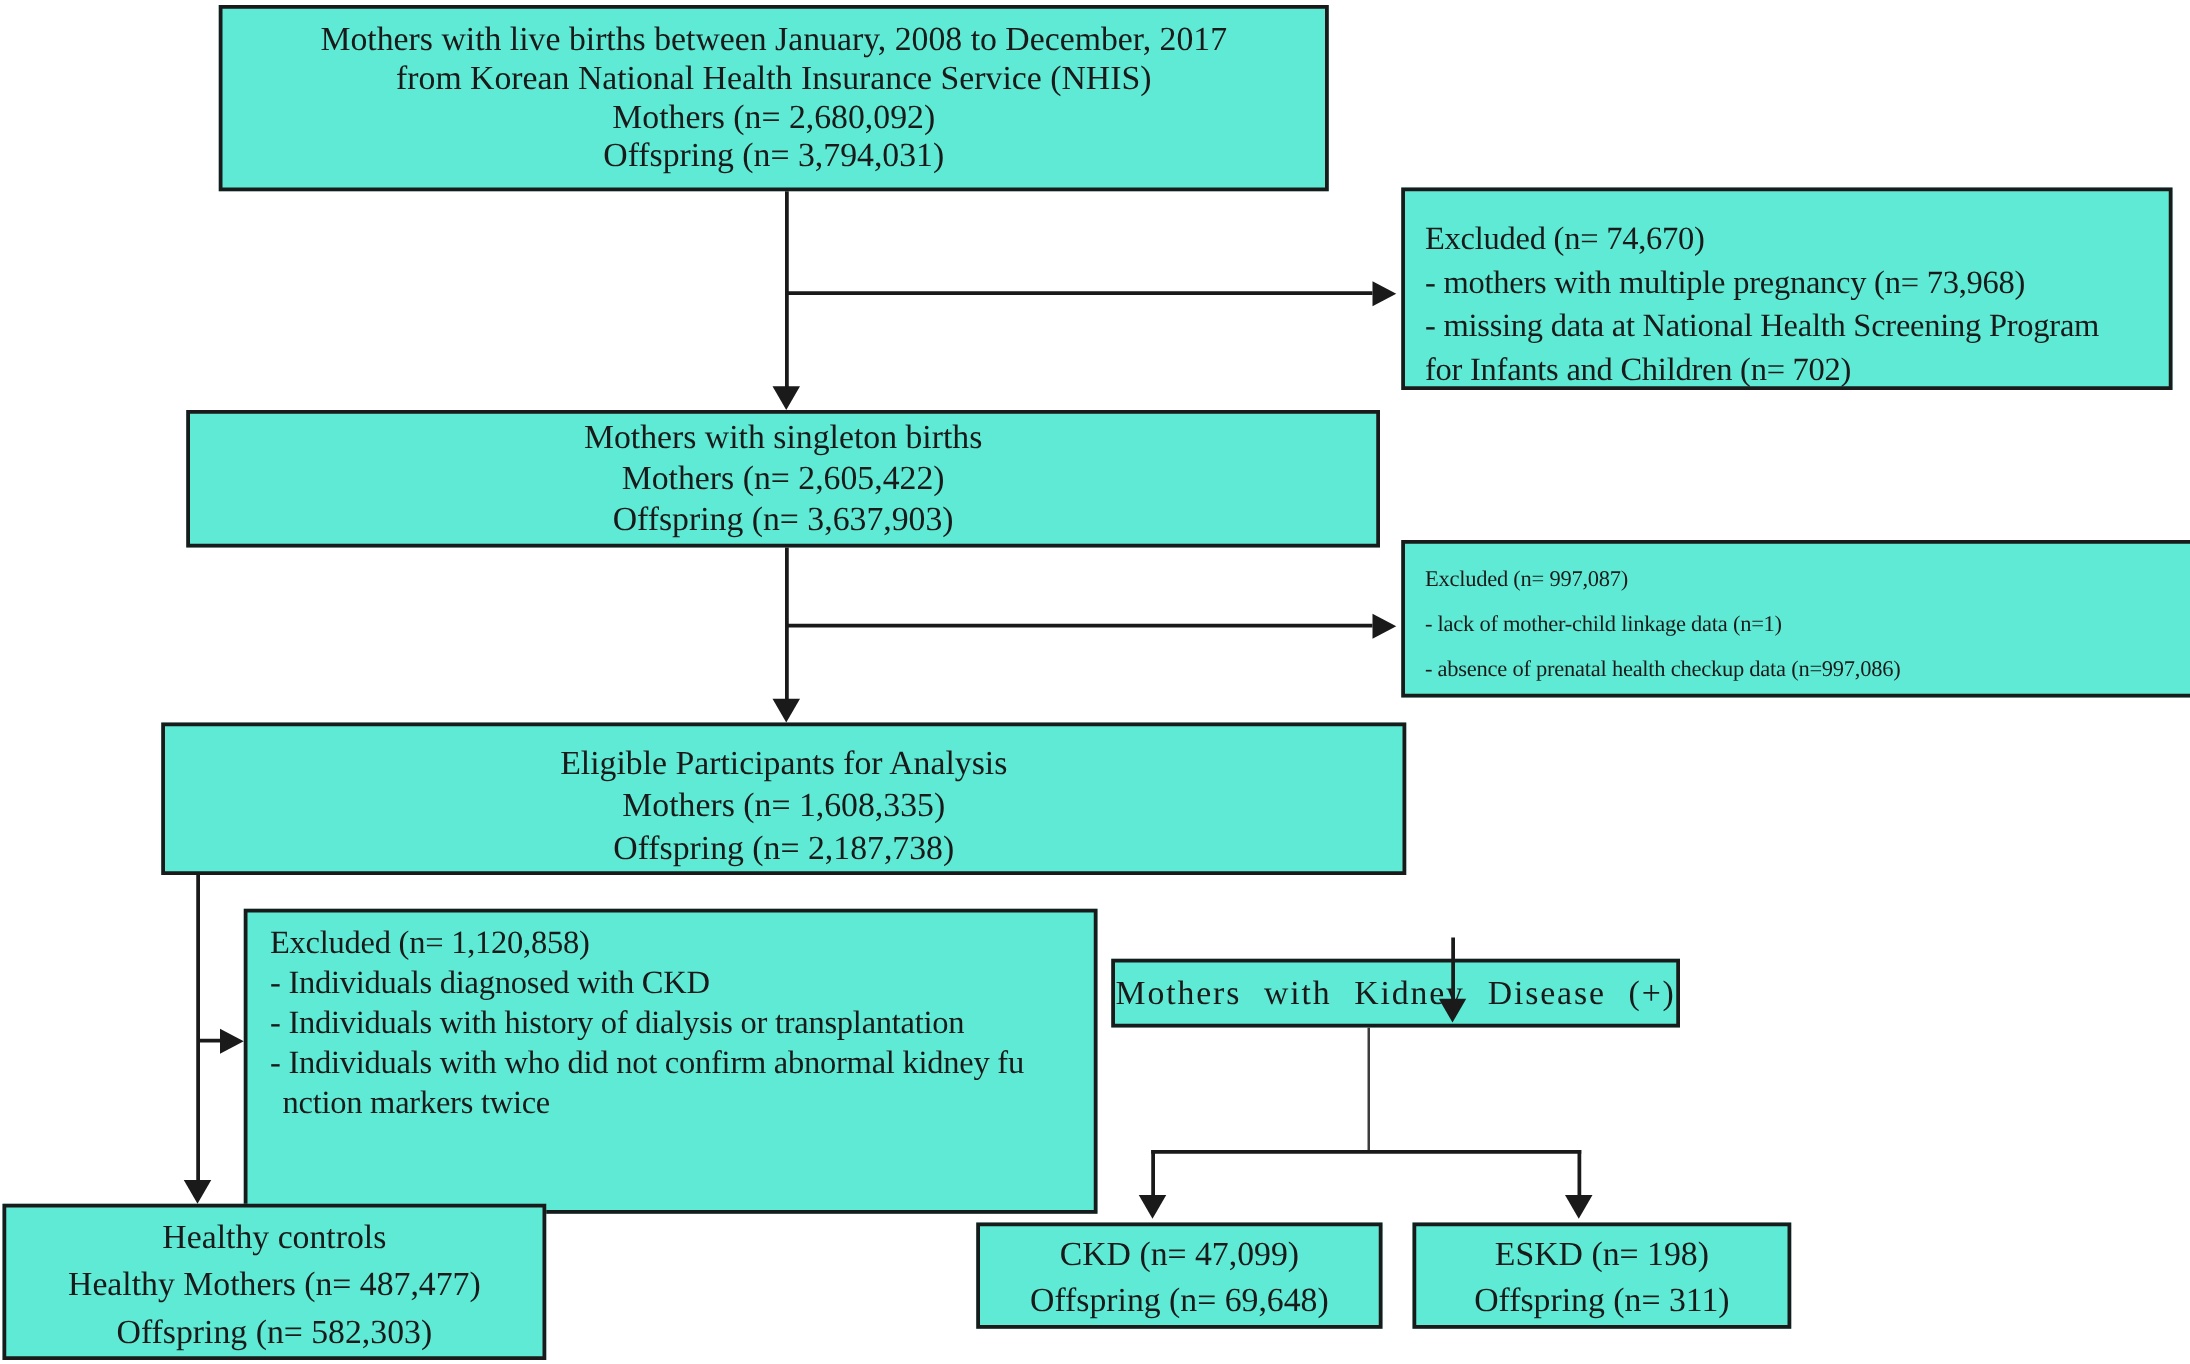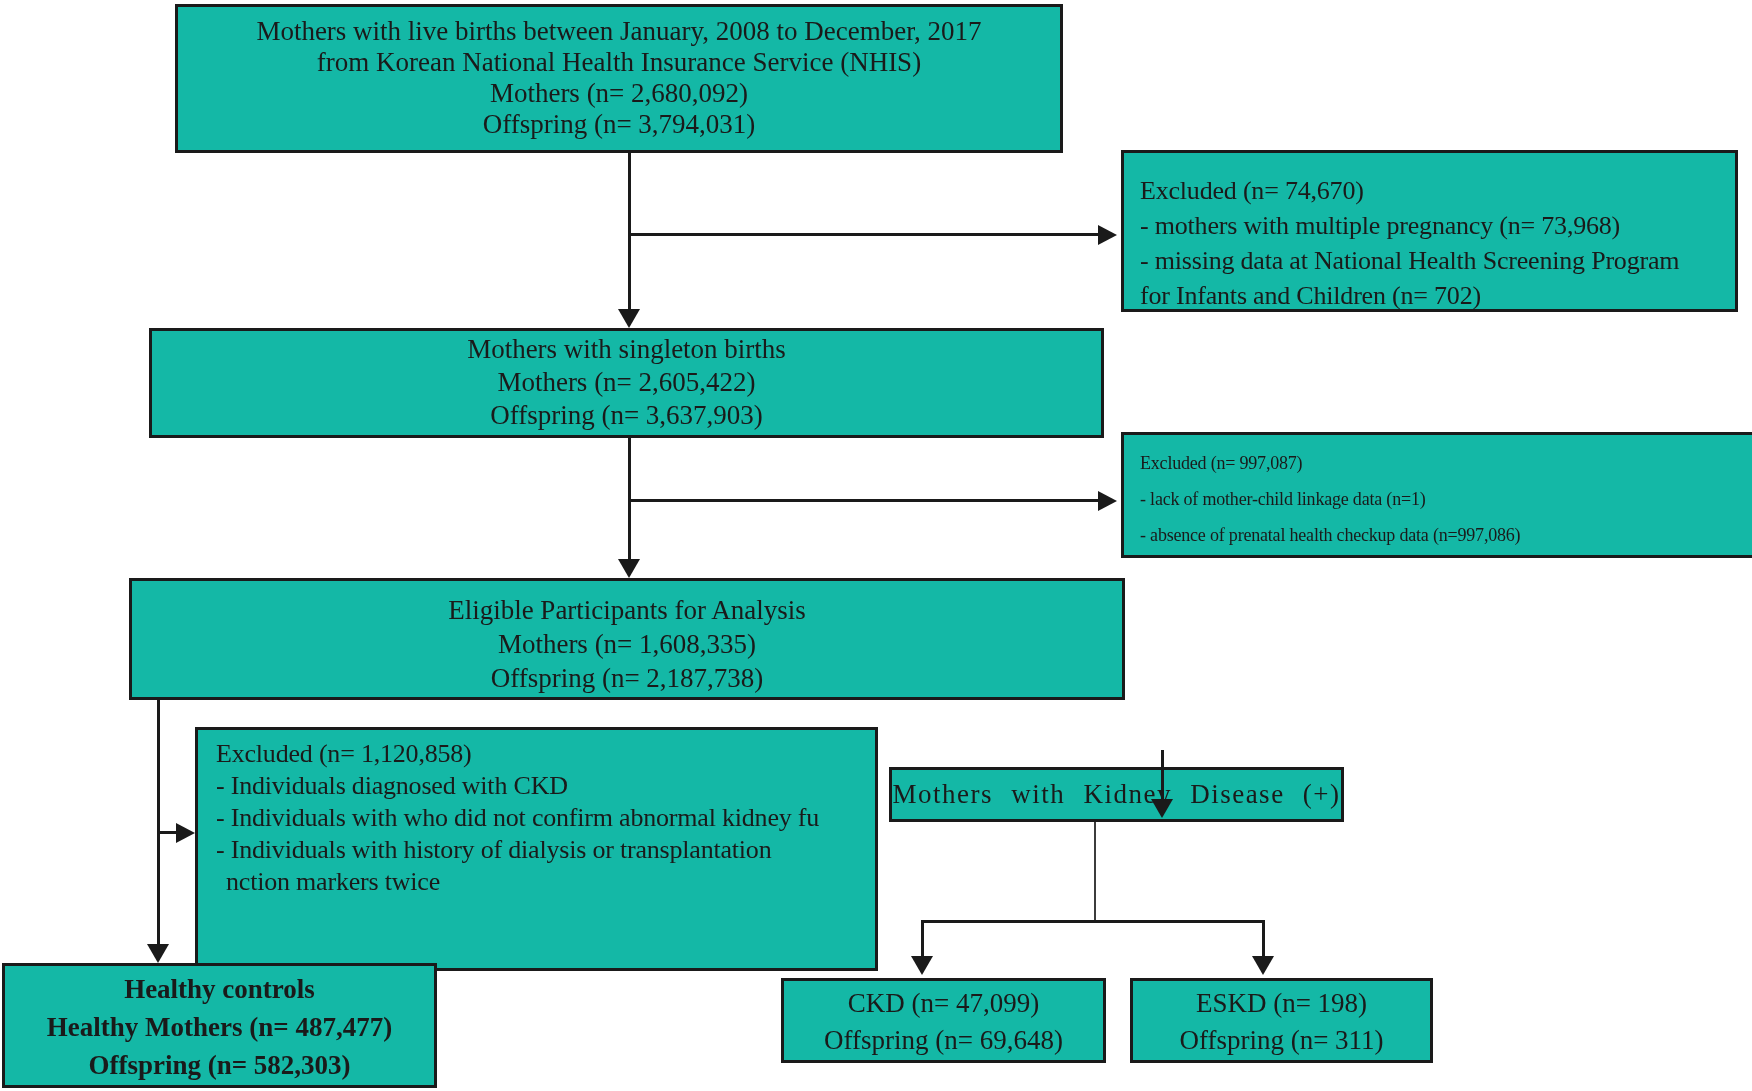--- a/index.html
+++ b/index.html
@@ -13,21 +13,21 @@
     height: 1091px;
     background: #ffffff;
     font-family: "Liberation Serif", "DejaVu Serif", serif;
     color: #1a1a1a;
     overflow: hidden;
   }
   .bx {
     position: absolute;
     box-sizing: border-box;
     border: 3px solid #1a1a1a;
-    background: #14b8a6;
+    background: #5eead4;
     font-size: 27px;
     line-height: 33px;
   }
   .bx .ln { white-space: nowrap; }
   .center { text-align: center; }
   .left .ln { text-align: left; }
   
   .hline, .vline {
     position: absolute;
     background: #1a1a1a;
@@ -52,21 +52,21 @@
 
   
   #box-source   { left: 175px; top: 4px;   width: 888px; height: 149px; padding-top: 9px;  line-height: 31px; }
   #box-excl1    { left: 1121px; top: 150px; width: 617px; height: 162px; padding: 20px 10px 0 16px; line-height: 35px; font-size: 26px; letter-spacing: -0.2px; }
   #box-singleton{ left: 149px; top: 328px; width: 955px; height: 110px; padding-top: 2px;  line-height: 33px; }
   #box-excl2    { left: 1121px; top: 432px; width: 734px; height: 126px; padding: 10px 6px 0 16px; line-height: 36px; font-size: 18px; letter-spacing: -0.2px; }
   #box-eligible { left: 129px; top: 578px; width: 996px; height: 122px; padding-top: 12px; line-height: 34px; }
   #box-excl3    { left: 195px; top: 727px; width: 683px; height: 244px; padding: 8px 8px 0 18px; line-height: 32px; font-size: 26px; letter-spacing: -0.2px; }
   #box-excl3 .ln.indent { padding-left: 10px; }
   #box-kidney   { left: 889px; top: 767px; width: 455px; height: 55px; line-height: 49px; word-spacing: 10px; letter-spacing: 1.5px; }
-  #box-healthy  { left: 2px;   top: 963px; width: 435px; height: 125px; padding-top: 4px; line-height: 38px; font-weight: bold; }
+  #box-healthy  { left: 2px;   top: 963px; width: 435px; height: 125px; padding-top: 4px; line-height: 38px; }
   #box-ckd      { left: 781px; top: 978px; width: 325px; height: 85px; padding-top: 4px; line-height: 37px; }
   #box-eskd     { left: 1130px; top: 978px; width: 303px; height: 85px; padding-top: 4px; line-height: 37px; }
 </style>
 </head>
 <body>
 
 <div id="canvas">
 
   <div class="bx center" id="box-source">
     <div class="ln">Mothers with live births between January, 2008 to December, 2017</div>
@@ -96,22 +96,22 @@
 
   <div class="bx center" id="box-eligible">
     <div class="ln">Eligible Participants for Analysis</div>
     <div class="ln">Mothers (n= 1,608,335)</div>
     <div class="ln">Offspring (n= 2,187,738)</div>
   </div>
 
   <div class="bx left" id="box-excl3">
     <div class="ln">Excluded (n= 1,120,858)</div>
     <div class="ln">- Individuals diagnosed with CKD</div>
+    <div class="ln">- Individuals with history of dialysis or transplantation</div>
     <div class="ln">- Individuals with who did not confirm abnormal kidney fu</div>
-    <div class="ln">- Individuals with history of dialysis or transplantation</div>
     <div class="ln indent">nction markers twice</div>
   </div>
 
   <div class="bx center" id="box-kidney">
     <div class="ln">Mothers with Kidney Disease (+)</div>
   </div>
 
   <div class="bx center" id="box-healthy">
     <div class="ln">Healthy controls</div>
     <div class="ln">Healthy Mothers (n= 487,477)</div>

